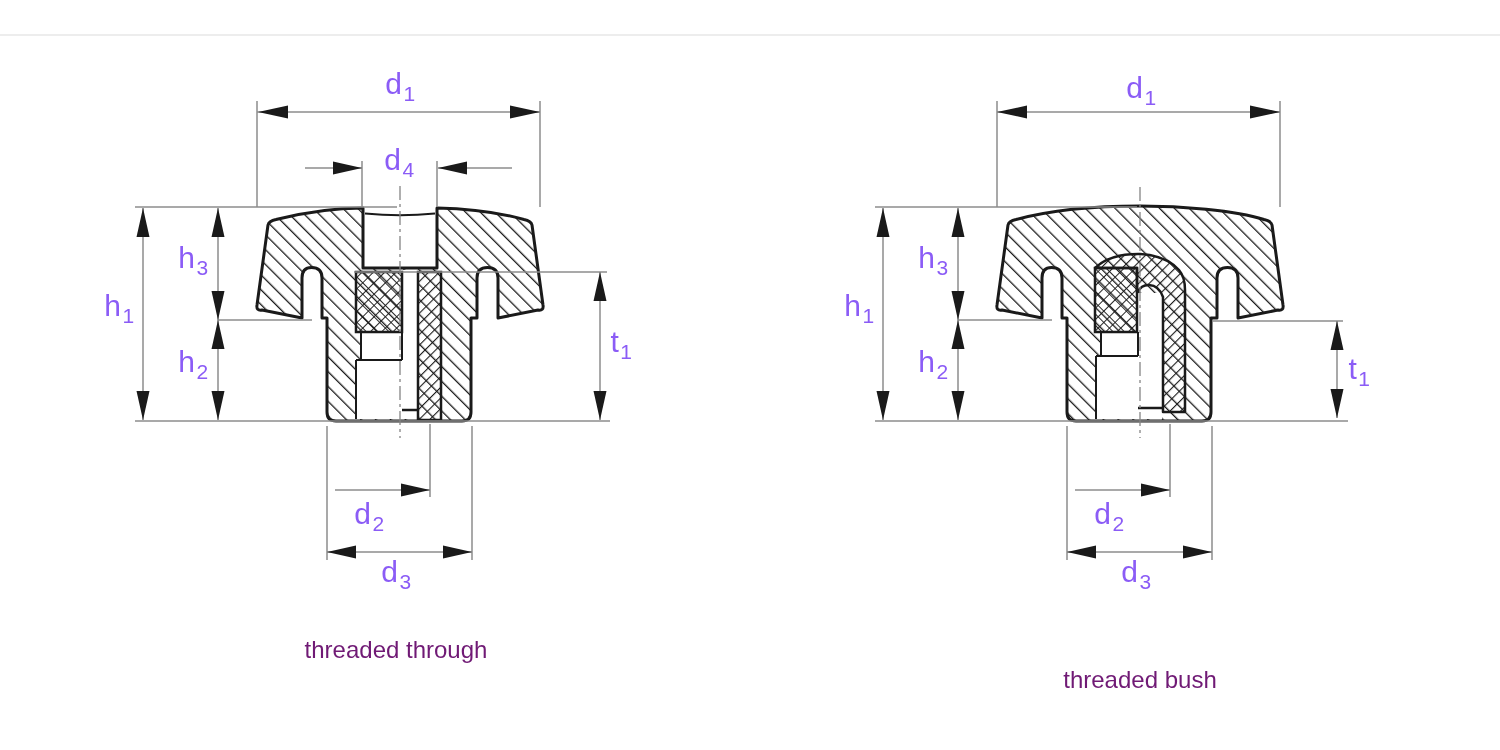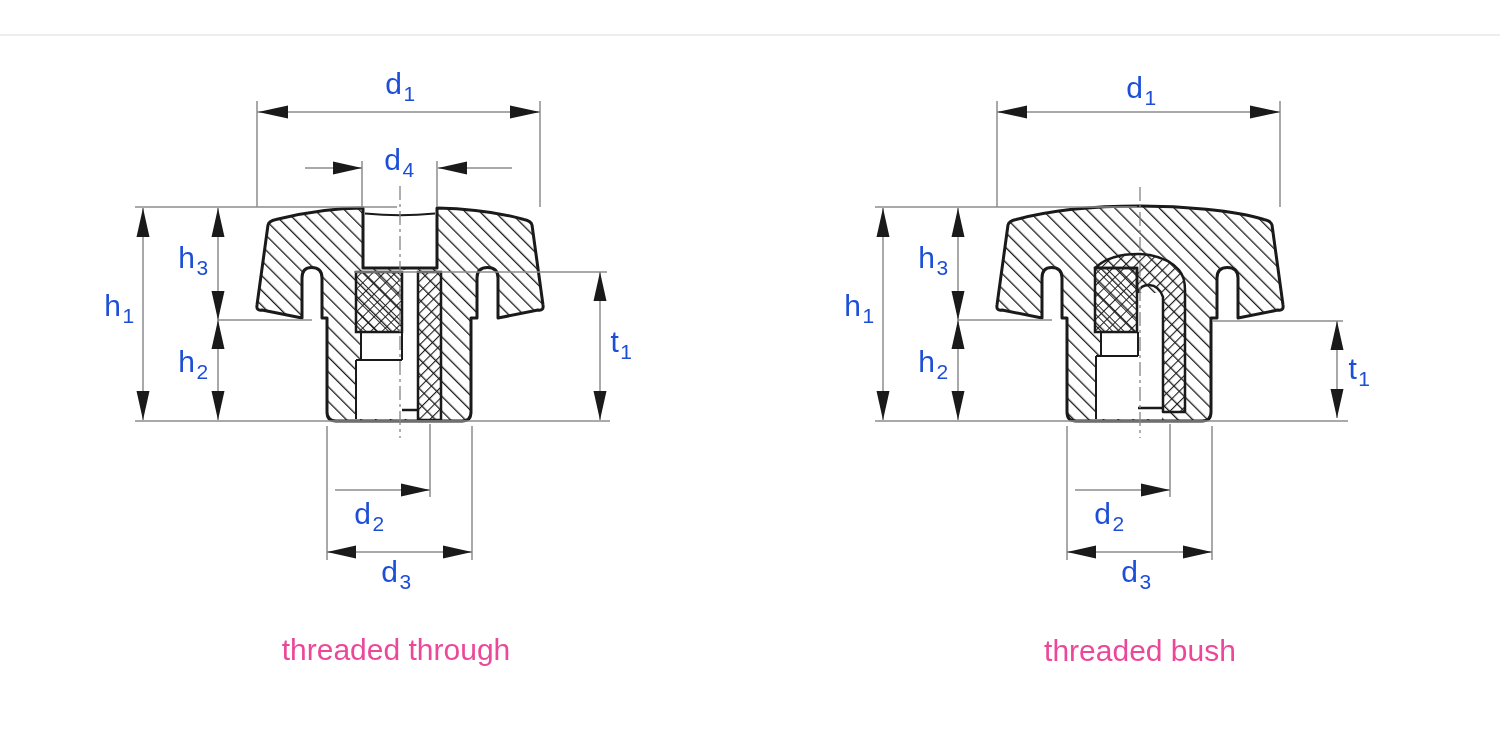--- a/index.html
+++ b/index.html
@@ -4,27 +4,27 @@
 <style>
   html,body{margin:0;padding:0;background:#ffffff;}
   #stage{
     position:relative;width:1500px;height:750px;background:#ffffff;
     font-family:"Liberation Sans", sans-serif;overflow:hidden;
   }
   #top-divider{position:absolute;left:0;top:34px;width:1500px;height:2px;background:#ededed;}
   #drawing-svg{position:absolute;left:0;top:0;}
   .dim-label{
     position:absolute;transform:translate(-50%,-50%);
-    font-size:30px;color:#1d4ed8;white-space:nowrap;line-height:1;
+    font-size:30px;color:#8b5cf6;white-space:nowrap;line-height:1;
     letter-spacing:0.5px;
   }
   .dim-label .sub{font-size:21px;position:relative;top:7px;left:1px;}
   .caption{
     position:absolute;transform:translate(-50%,-50%);
-    font-size:30px;color:#ec4899;white-space:nowrap;line-height:1;
+    font-size:24px;color:#701a75;white-space:nowrap;line-height:1;
   }
 </style>
 </head>
 <body>
 
 <div id="stage">
   <div id="top-divider"></div>
 
   <svg id="drawing-svg" width="1500" height="750" viewBox="0 0 1500 750">
     <defs>
@@ -203,14 +203,14 @@
   <div class="dim-label" style="left:396px;top:572px"><span>d</span><span class="sub">3</span></div>
   <div class="caption" style="left:396px;top:650px">threaded through</div>
 
   <div class="dim-label" style="left:1141px;top:88px"><span>d</span><span class="sub">1</span></div>
   <div class="dim-label" style="left:859px;top:306px"><span>h</span><span class="sub">1</span></div>
   <div class="dim-label" style="left:933px;top:258px"><span>h</span><span class="sub">3</span></div>
   <div class="dim-label" style="left:933px;top:362px"><span>h</span><span class="sub">2</span></div>
   <div class="dim-label" style="left:1359px;top:369px"><span>t</span><span class="sub">1</span></div>
   <div class="dim-label" style="left:1109px;top:514px"><span>d</span><span class="sub">2</span></div>
   <div class="dim-label" style="left:1136px;top:572px"><span>d</span><span class="sub">3</span></div>
-  <div class="caption" style="left:1140px;top:651px">threaded bush</div>
+  <div class="caption" style="left:1140px;top:680px">threaded bush</div>
 </div>
 
 </body></html>

